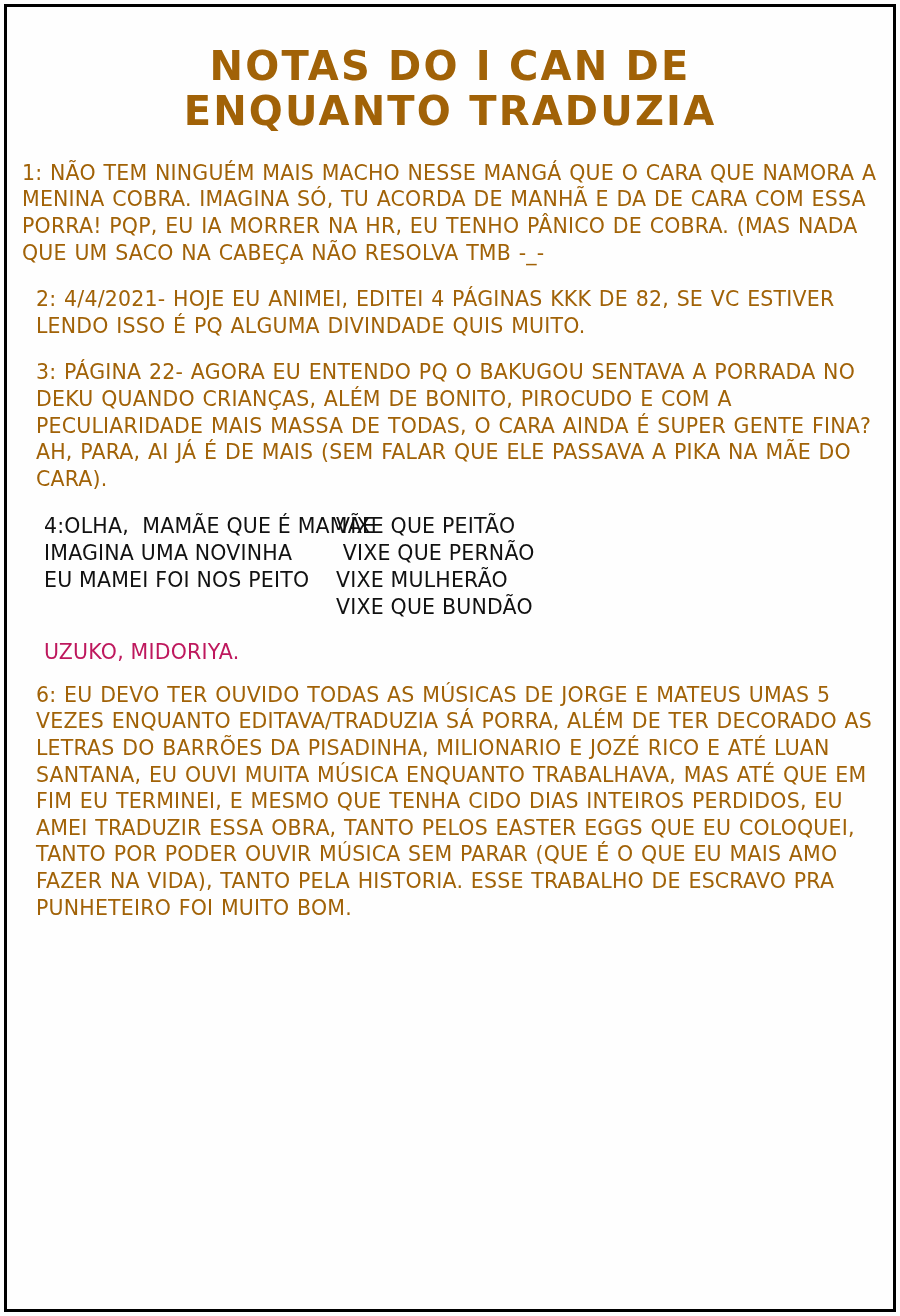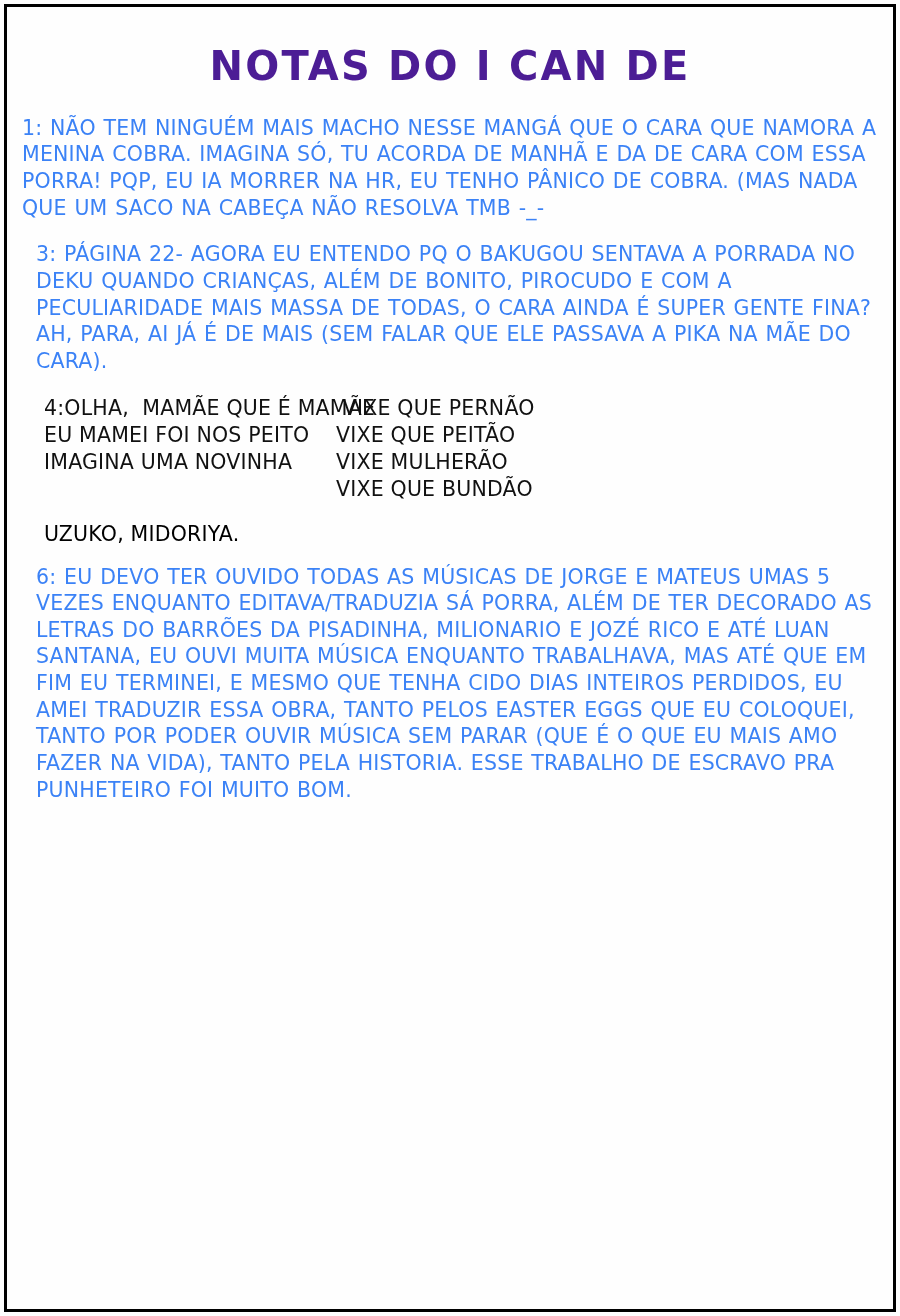--- a/index.html
+++ b/index.html
@@ -34,32 +34,32 @@
     padding: 44px 40px 0 40px;
     text-align: center;
   }
   .title-line {
     font-family: "DejaVu Sans", sans-serif;
     font-weight: 700;
     font-size: 40px;
     line-height: 1.12;
     letter-spacing: 2.2px;
     text-transform: uppercase;
-    color: #4c1d95;
+    color: #a16207;
     white-space: nowrap;
   }
   .body-block {
     padding: 26px 22px 0 22px;
   }
   .note {
     font-family: "DejaVu Sans", sans-serif;
     font-size: 20.5px;
     line-height: 1.30;
     letter-spacing: 0.2px;
-    color: #3b82f6;
+    color: #a16207;
     margin: 0 0 20px 0;
     text-transform: uppercase;
     word-spacing: 1px;
   }
   .note.indent {
     padding-left: 14px;
   }
   .verse-wrap {
     display: flex;
     gap: 0px;
@@ -75,50 +75,52 @@
     color: #111;
   }
   .verse-col.left { width: 292px; }
   .verse-col.right { width: 300px; }
   .verse-line { white-space: pre; }
   .signature {
     font-family: "DejaVu Sans", sans-serif;
     font-size: 20.5px;
     letter-spacing: 0.2px;
     text-transform: uppercase;
-    color: #000000;
+    color: #be185d;
     padding-left: 22px;
     margin: 0 0 18px 0;
   }
 </style>
 </head>
 <body>
 
 <div class="page">
 
   <div class="border-frame"></div>
 
   <div class="title-block">
     <div class="title-line">NOTAS DO I CAN DE</div>
+    <div class="title-line">ENQUANTO TRADUZIA</div>
   </div>
 
   <div class="body-block">
 
     <p class="note">1: NÃO TEM NINGUÉM MAIS MACHO NESSE MANGÁ QUE O CARA QUE NAMORA A MENINA COBRA. IMAGINA SÓ, TU ACORDA DE MANHÃ E DA DE CARA COM ESSA PORRA! PQP, EU IA MORRER NA HR, EU TENHO PÂNICO DE COBRA. (MAS NADA QUE UM SACO NA CABEÇA NÃO RESOLVA TMB -_-</p>
+    <p class="note indent">2: 4/4/2021-  HOJE EU ANIMEI, EDITEI 4 PÁGINAS KKK DE 82, SE VC ESTIVER LENDO ISSO É PQ ALGUMA DIVINDADE QUIS MUITO.</p>
     <p class="note indent">3: PÁGINA 22- AGORA EU ENTENDO PQ O BAKUGOU SENTAVA A PORRADA NO DEKU QUANDO CRIANÇAS, ALÉM DE BONITO, PIROCUDO E COM A PECULIARIDADE MAIS MASSA DE TODAS, O CARA AINDA É SUPER GENTE FINA? AH, PARA, AI JÁ É DE MAIS (SEM FALAR QUE ELE PASSAVA A PIKA NA MÃE DO CARA).</p>
 
     <div class="verse-wrap">
       <div class="verse-col left">
         <div class="verse-line">4:OLHA,  MAMÃE QUE É MAMÃE</div>
+        <div class="verse-line">IMAGINA UMA NOVINHA</div>
         <div class="verse-line">EU MAMEI FOI NOS PEITO</div>
-        <div class="verse-line">IMAGINA UMA NOVINHA</div>
       </div>
       <div class="verse-col right">
+        <div class="verse-line">VIXE QUE PEITÃO</div>
         <div class="verse-line"> VIXE QUE PERNÃO</div>
-        <div class="verse-line">VIXE QUE PEITÃO</div>
         <div class="verse-line">VIXE MULHERÃO</div>
         <div class="verse-line">VIXE QUE BUNDÃO</div>
       </div>
     </div>
 
     <div class="signature">UZUKO, MIDORIYA.</div>
 
     <p class="note indent">6: EU DEVO TER OUVIDO TODAS AS MÚSICAS DE JORGE E MATEUS UMAS 5 VEZES ENQUANTO EDITAVA/TRADUZIA SÁ PORRA, ALÉM DE TER DECORADO AS LETRAS DO BARRÕES DA PISADINHA, MILIONARIO E JOZÉ RICO E ATÉ LUAN SANTANA, EU OUVI MUITA MÚSICA ENQUANTO TRABALHAVA, MAS ATÉ QUE EM FIM EU TERMINEI, E MESMO QUE  TENHA CIDO DIAS INTEIROS PERDIDOS, EU AMEI TRADUZIR ESSA OBRA, TANTO PELOS EASTER EGGS QUE EU COLOQUEI, TANTO POR PODER OUVIR MÚSICA SEM PARAR (QUE É O QUE EU MAIS AMO FAZER NA VIDA), TANTO PELA HISTORIA. ESSE TRABALHO DE ESCRAVO PRA PUNHETEIRO FOI MUITO BOM.</p>
 
   </div>

